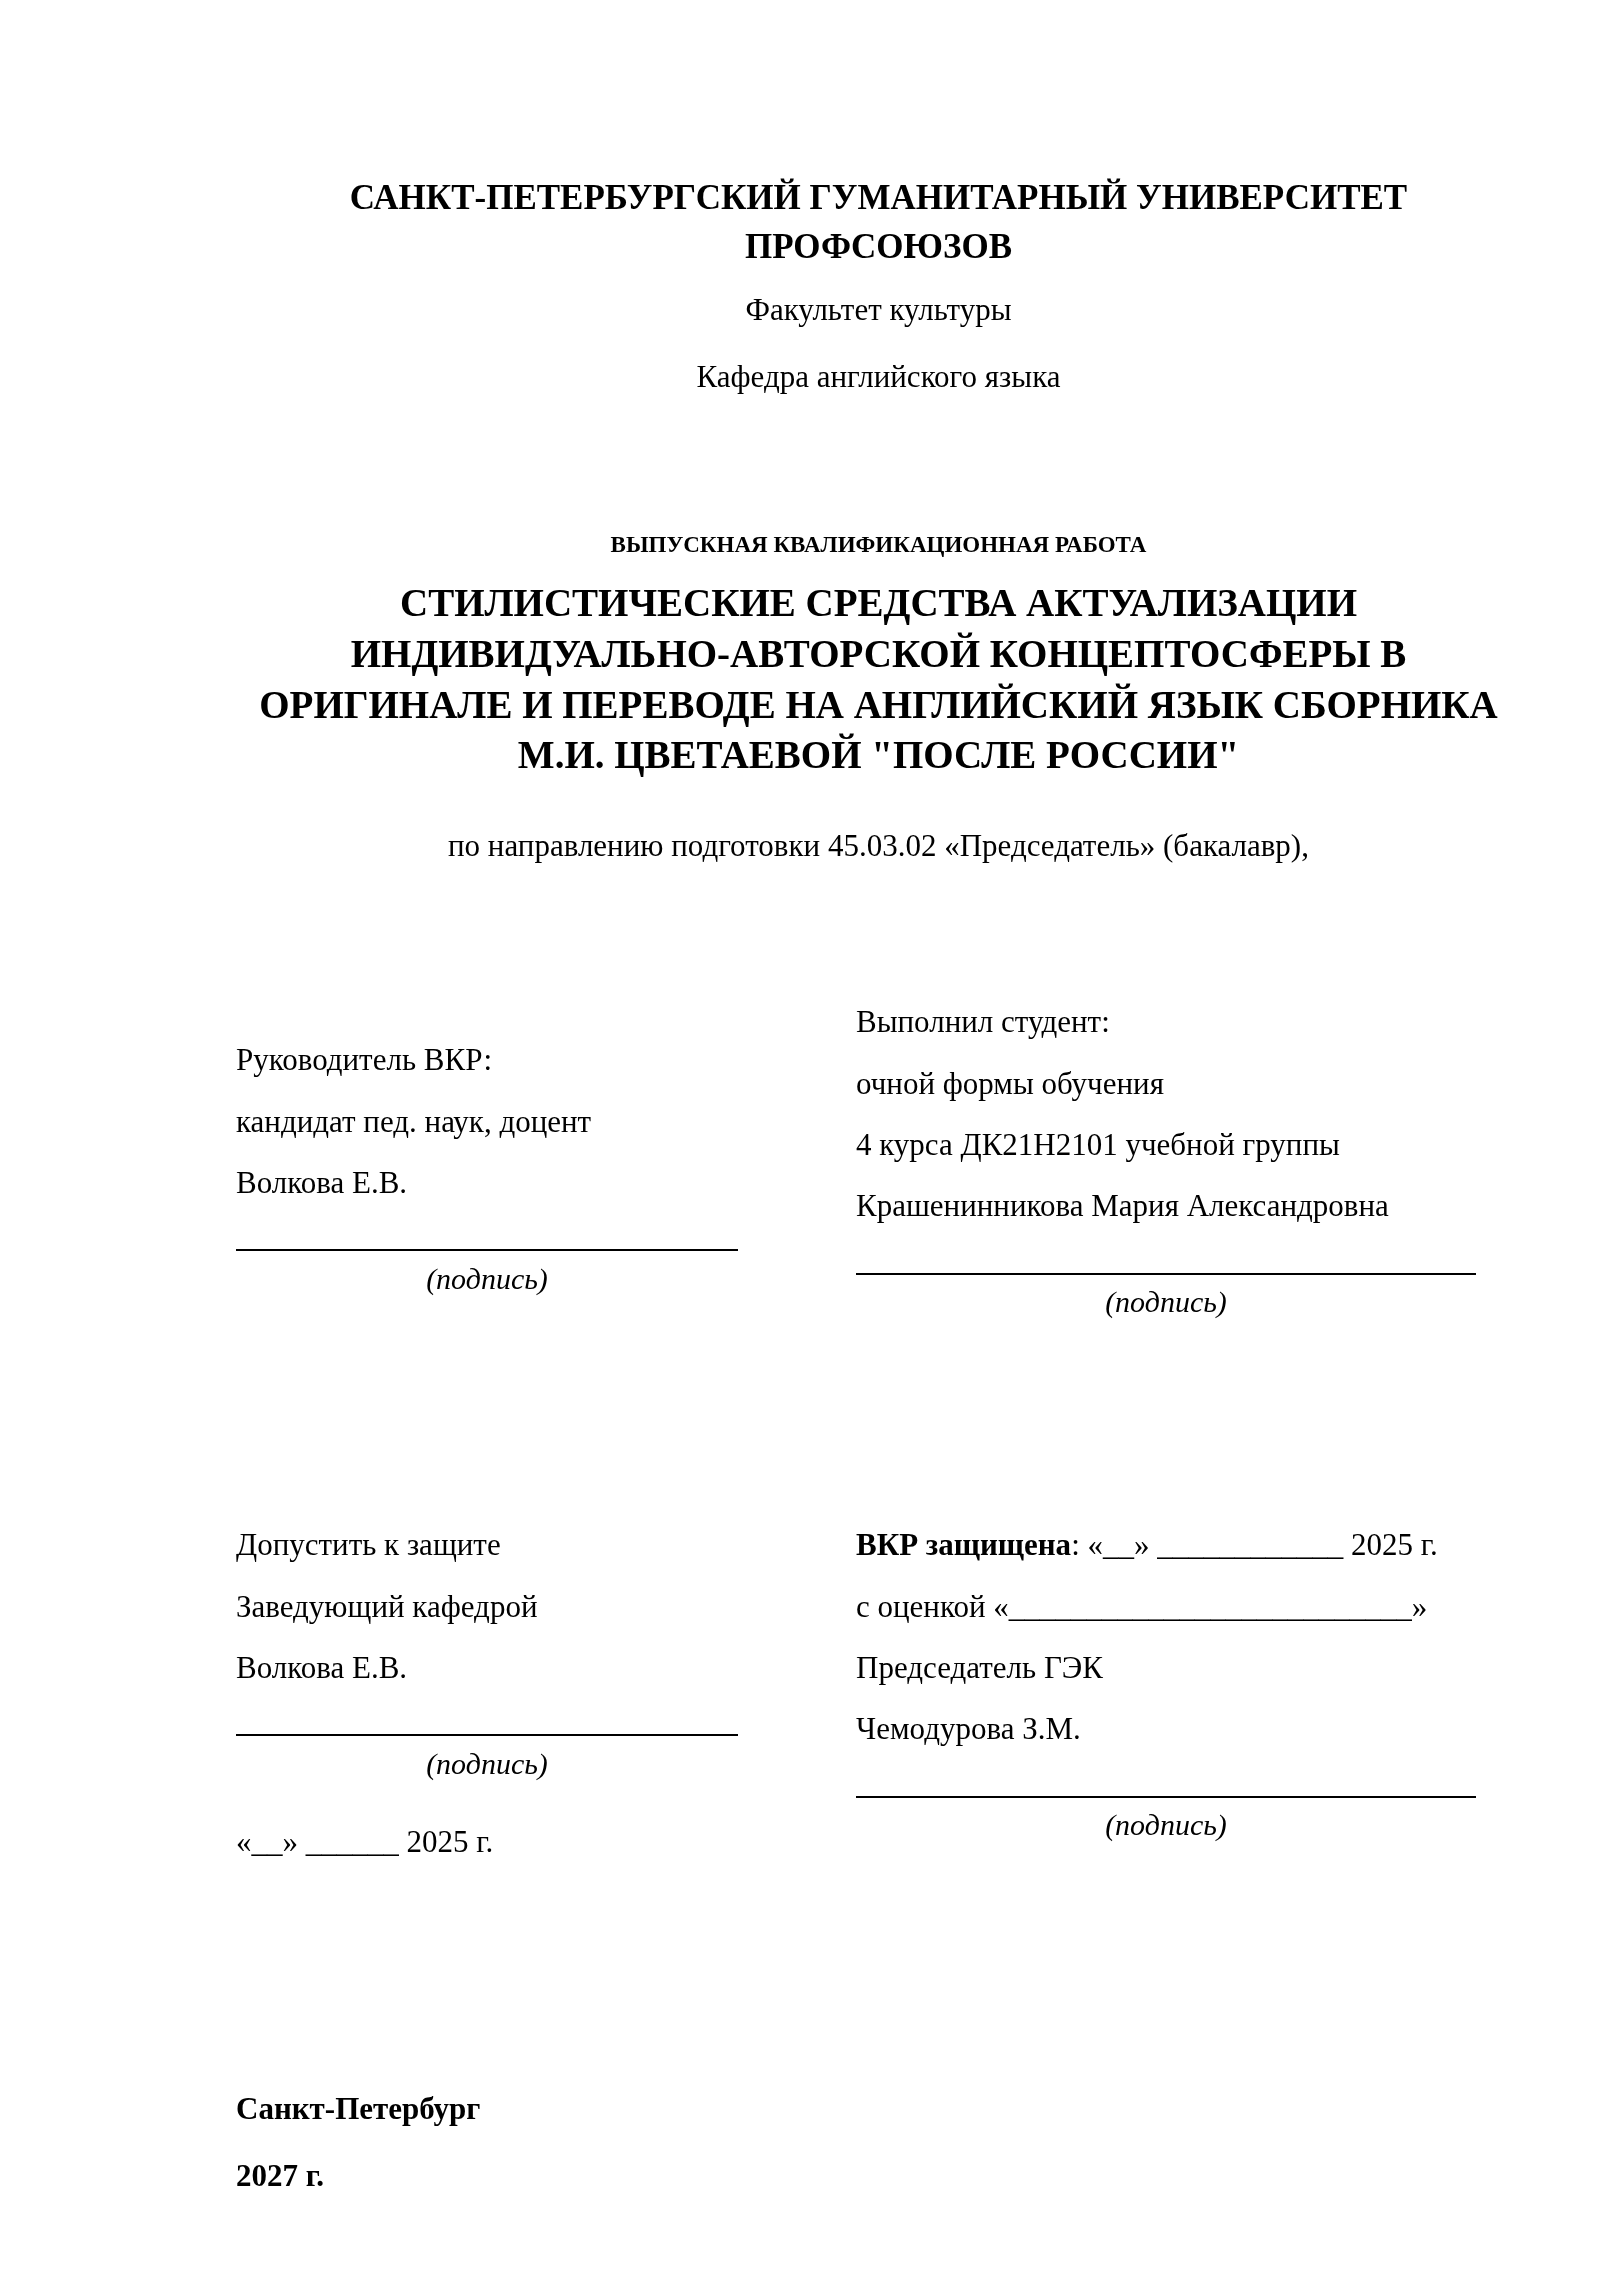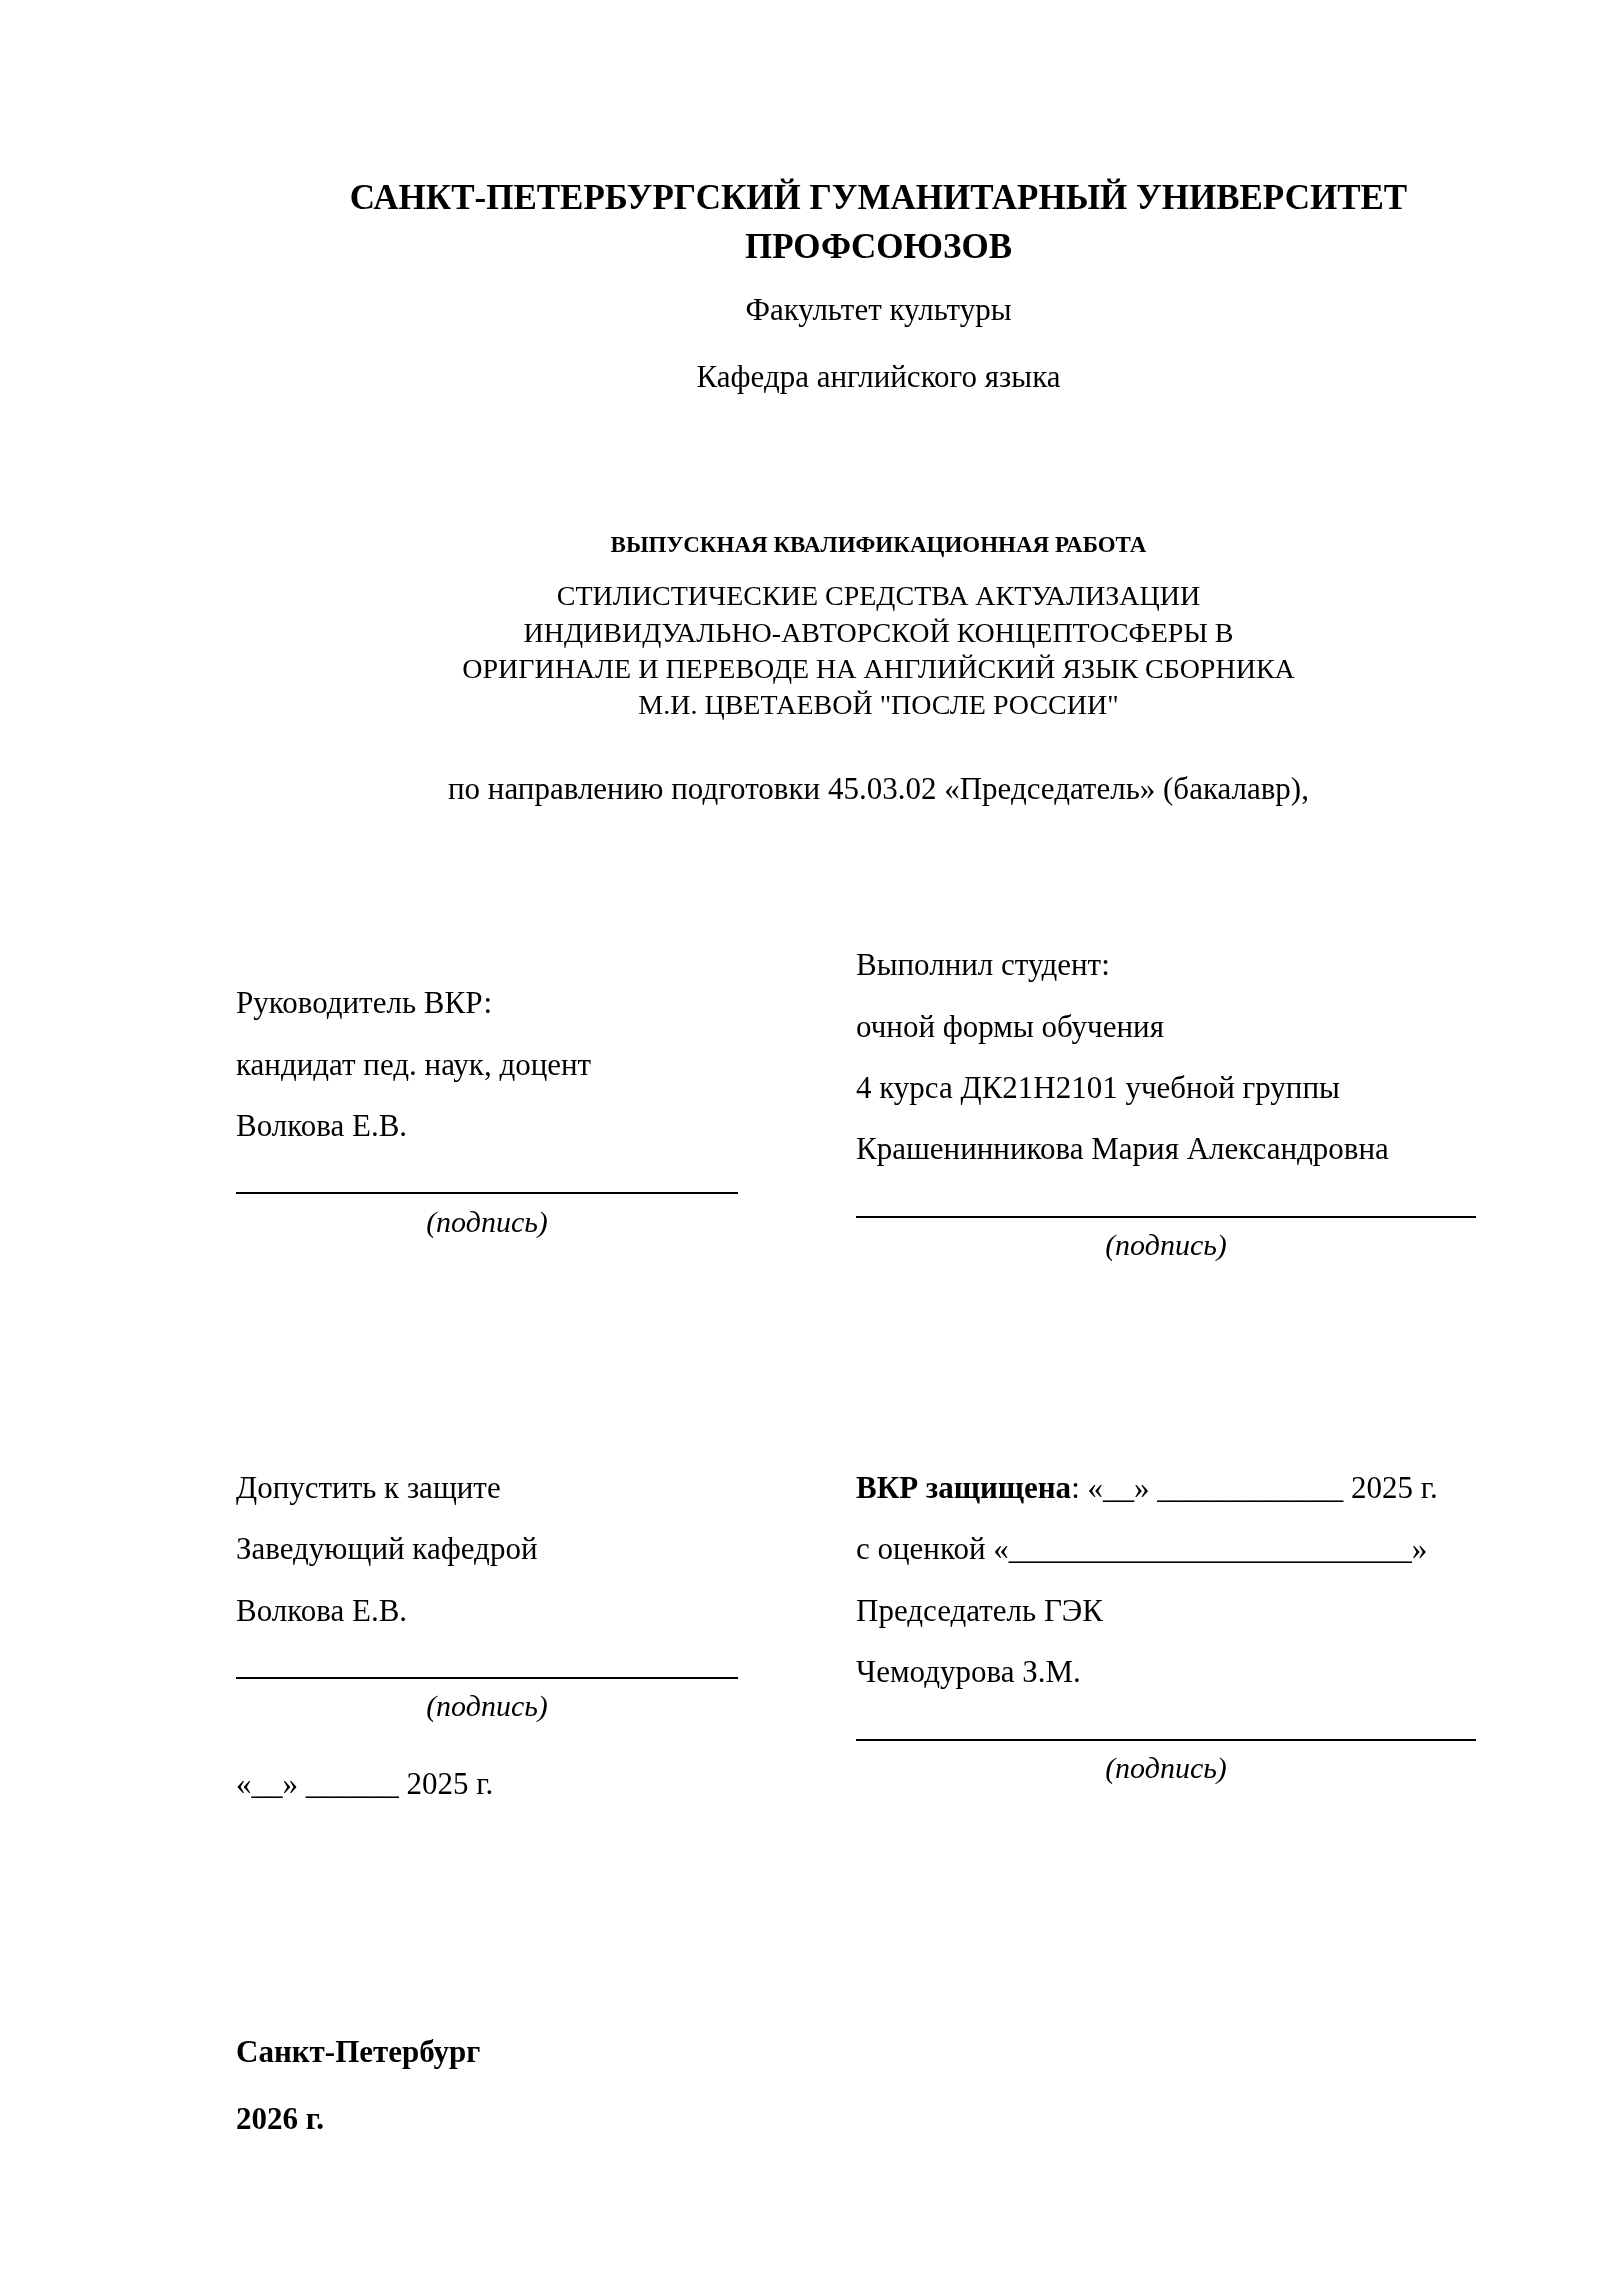--- a/index.html
+++ b/index.html
@@ -40,22 +40,22 @@
     line-height: 1.4;
   }
   .worktype {
     margin-top: 130px;
     font-size: 23px;
     font-weight: bold;
     line-height: 1.4;
   }
   .thesis-title {
     margin-top: 17.3px;
-    font-size: 28px;
-    font-weight: normal;
+    font-size: 39px;
+    font-weight: bold;
     line-height: 1.3;
     white-space: pre-line;
   }
   .direction {
     margin-top: 43px;
     line-height: 1.4;
   }
   .profile {
     margin-top: 23.6px;
     line-height: 1.4;
@@ -168,17 +168,17 @@
       <div class="row">Председатель ГЭК</div>
       <div class="row">Чемодурова З.М.</div>
       <div class="sig-line"></div>
       <div class="sig-label">(подпись)</div>
     </div>
 
   </div>
 
   <div class="footer">
     <div class="footer-city">Санкт-Петербург</div>
-    <div class="footer-year">2026 г.</div>
+    <div class="footer-year">2027 г.</div>
   </div>
 
 </div>
 
 
 </body></html>

